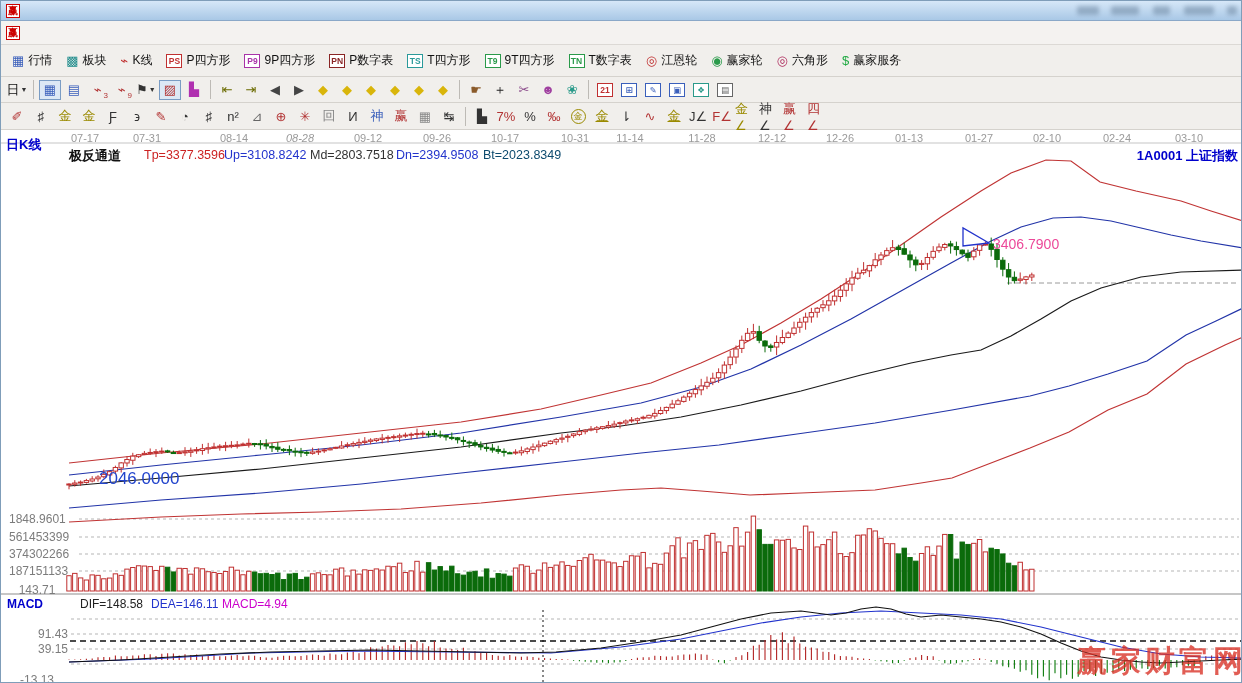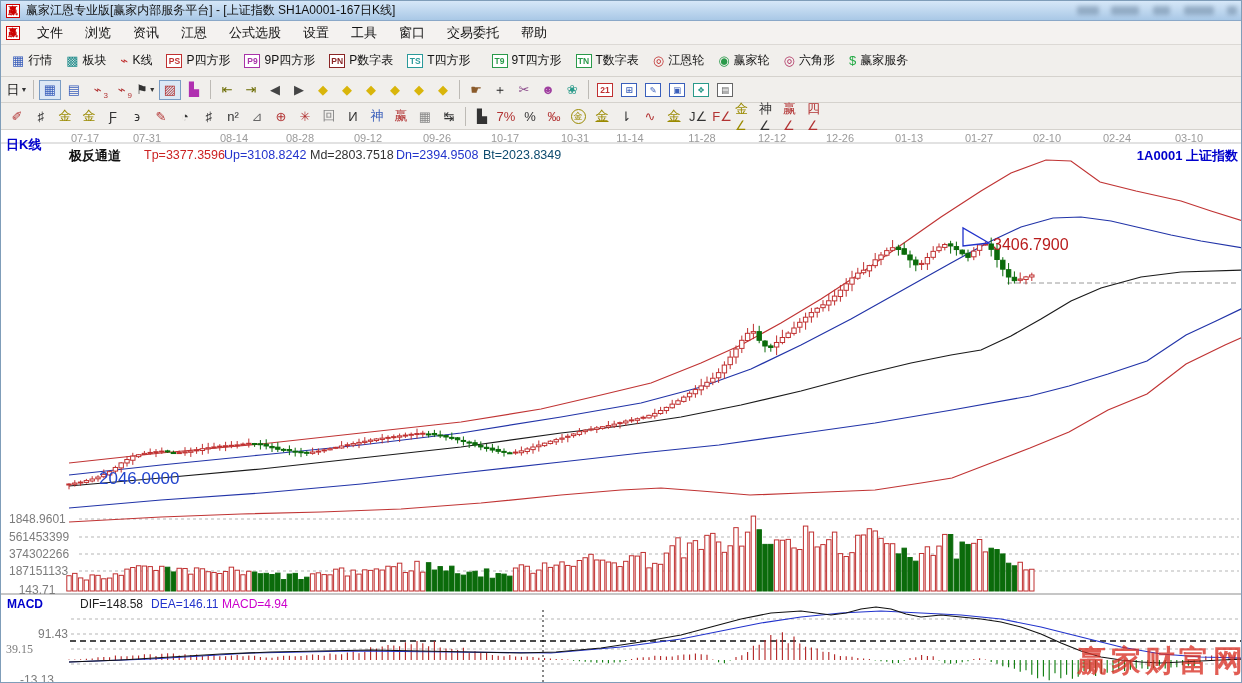--- a/index.html
+++ b/index.html
@@ -32,44 +32,31 @@
   .datelbl{font-size:11px;color:#9a9a9a;transform:translateX(-50%)}
   .axis{font-size:12px;color:#7c7c7c}
   .blue{color:#0000cc}
   .watermark{font-size:30px;font-weight:bold;color:#d93025;opacity:.78;letter-spacing:4px}
 </style>
 </head>
 <body>
 
 <div class="titlebar">
   <span class="app-icon">赢</span>
-  <span>赢家江恩专业版[赢家内部服务平台] - [上证指数  SH1A0001-167日K线]</span>
   <span>
     <span class="win-blur" style="left:1076px;width:22px"></span>
     <span class="win-blur" style="left:1110px;width:28px"></span>
     <span class="win-blur" style="left:1152px;width:17px"></span>
     <span class="win-blur" style="left:1183px;width:30px"></span>
     <span class="win-blur" style="left:1226px;width:10px"></span>
   </span>
 </div>
 
 <div class="menubar">
   <span class="app-icon">赢</span>
-  <span style="display:flex">
-      <span class="menu-item">文件</span>
-      <span class="menu-item">浏览</span>
-      <span class="menu-item">资讯</span>
-      <span class="menu-item">江恩</span>
-      <span class="menu-item">公式选股</span>
-      <span class="menu-item">设置</span>
-      <span class="menu-item">工具</span>
-      <span class="menu-item">窗口</span>
-      <span class="menu-item">交易委托</span>
-      <span class="menu-item">帮助</span>
-    </span>
 </div>
 
 <div class="tb tbA">
     <span class="item">
       <span class="gicon" style="color: rgb(58, 95, 187);">▦</span>
       <span>行情</span>
     </span>
     <span class="item">
       <span class="gicon" style="color: rgb(26, 138, 138);">▩</span>
       <span>板块</span>
@@ -88,21 +75,21 @@
     </span>
     <span class="item">
       <span class="boxicon" style="color: rgb(138, 37, 37);">PN</span>
       <span>P数字表</span>
     </span>
     <span class="item">
       <span class="boxicon" style="color: rgb(42, 154, 154);">TS</span>
       <span>T四方形</span>
     </span>
     <span class="item">
-      <span class="boxicon" style="color: rgb(42, 154, 74); margin-left: 7px;">T9</span>
+      <span class="boxicon" style="color: rgb(42, 154, 74);">T9</span>
       <span>9T四方形</span>
     </span>
     <span class="item">
       <span class="boxicon" style="color: rgb(42, 154, 74);">TN</span>
       <span>T数字表</span>
     </span>
     <span class="item">
       <span class="gicon" style="color: rgb(192, 48, 48);">◎</span>
       <span>江恩轮</span>
     </span>
@@ -1048,21 +1035,21 @@
       <polyline points="68,661 150,658 250,652 350,650 450,651 550,652 620,646 680,638 720,630 760,622 800,616 840,612 880,610 920,612 960,614 1000,618 1040,626 1080,636 1120,646 1160,653 1200,656 1242,657" fill="none" stroke="#2233cc" stroke-width="1.1"></polyline>
       <polyline points="68,661 120,659 170,656 220,653 270,651 320,650 370,649 420,650 470,651 520,652 555,651 600,647 640,641 680,634 710,626 740,618 770,612 800,610 815,612 830,614 845,612 860,608 875,606 890,608 905,613 920,616 940,614 960,616 980,618 1000,621 1020,626 1040,633 1060,642 1080,650 1100,656 1120,659 1140,661 1160,662 1180,661 1200,660 1220,659 1242,658" fill="none" stroke="#111111" stroke-width="1.1"></polyline>
       <polygon points="962,245 962,227 988,242" fill="none" stroke="#2233cc" stroke-width="1.3"></polygon>
     </svg>
 
   <div class="abs blue" style="left:5px;top:6px;font-size:13px;font-weight:bold">日K线</div>
   <div>
       <span class="abs datelbl" style="left: 84px; top: 2px;">07-17</span>
       <span class="abs datelbl" style="left: 146px; top: 2px;">07-31</span>
       <span class="abs datelbl" style="left: 233px; top: 2px;">08-14</span>
-      <span class="abs datelbl" style="left: 299px; top: 2px;">08-28</span>
+      <span class="abs datelbl" style="left: 299px; top: 2px; font-style: italic;">08-28</span>
       <span class="abs datelbl" style="left: 367px; top: 2px;">09-12</span>
       <span class="abs datelbl" style="left: 436px; top: 2px;">09-26</span>
       <span class="abs datelbl" style="left: 504px; top: 2px;">10-17</span>
       <span class="abs datelbl" style="left: 574px; top: 2px;">10-31</span>
       <span class="abs datelbl" style="left: 629px; top: 2px;">11-14</span>
       <span class="abs datelbl" style="left: 701px; top: 2px;">11-28</span>
       <span class="abs datelbl" style="left: 771px; top: 2px;">12-12</span>
       <span class="abs datelbl" style="left: 839px; top: 2px;">12-26</span>
       <span class="abs datelbl" style="left: 908px; top: 2px;">01-13</span>
       <span class="abs datelbl" style="left: 978px; top: 2px;">01-27</span>
@@ -1078,27 +1065,27 @@
   <div class="abs" style="left:395px;top:18px;font-size:12.5px;color:#2233cc">Dn=2394.9508</div>
   <div class="abs" style="left:482px;top:18px;font-size:12.5px;color:#0c4a6e">Bt=2023.8349</div>
   <div class="abs blue" style="right:5px;top:17px;font-size:13px;font-weight:bold">1A0001  上证指数</div>
 
   <div class="abs axis" style="left:8px;top:382px">1848.9601</div>
   <div class="abs axis" style="left:8px;top:400px">561453399</div>
   <div class="abs axis" style="left:8px;top:417px">374302266</div>
   <div class="abs axis" style="left:8px;top:434px">187151133</div>
 
   <div class="abs" style="left:98px;top:339px;font-size:17px;color:#2244cc">2046.0000</div>
-  <div class="abs" style="left:992px;top:106px;font-size:16px;color:#b91c1c">3406.7900</div>
+  <div class="abs" style="left:992px;top:106px;font-size:14px;color:#ec4899">3406.7900</div>
 
   <div class="abs blue" style="left:6px;top:467px;font-size:12px;font-weight:bold">MACD</div>
   <div class="abs" style="left:79px;top:467px;font-size:12px;color:#222">DIF=148.58</div>
   <div class="abs" style="left:150px;top:467px;font-size:12px;color:#2233cc">DEA=146.11</div>
   <div class="abs" style="left:221px;top:467px;font-size:12px;color:#cc00cc">MACD=4.94</div>
   <div>
       <span class="abs axis" style="left: 5px; top: 453px; width: 62px; text-align: center;">143.71</span>
       <span class="abs axis" style="left: 5px; top: 497px; width: 62px; text-align: right;">91.43</span>
-      <span class="abs axis" style="left: 5px; top: 512px; width: 62px; text-align: left; font-family: Liberation Serif, serif;">39.15</span>
+      <span class="abs axis" style="left: 5px; top: 512px; width: 62px; text-align: right;">39.15</span>
       <span class="abs axis" style="left: 5px; top: 543px; width: 62px; text-align: center;">-13.13</span>
     </div>
 
   <div class="abs watermark" style="left:1076px;top:511px">赢家财富网</div>
 </div>
 
 </body></html>

